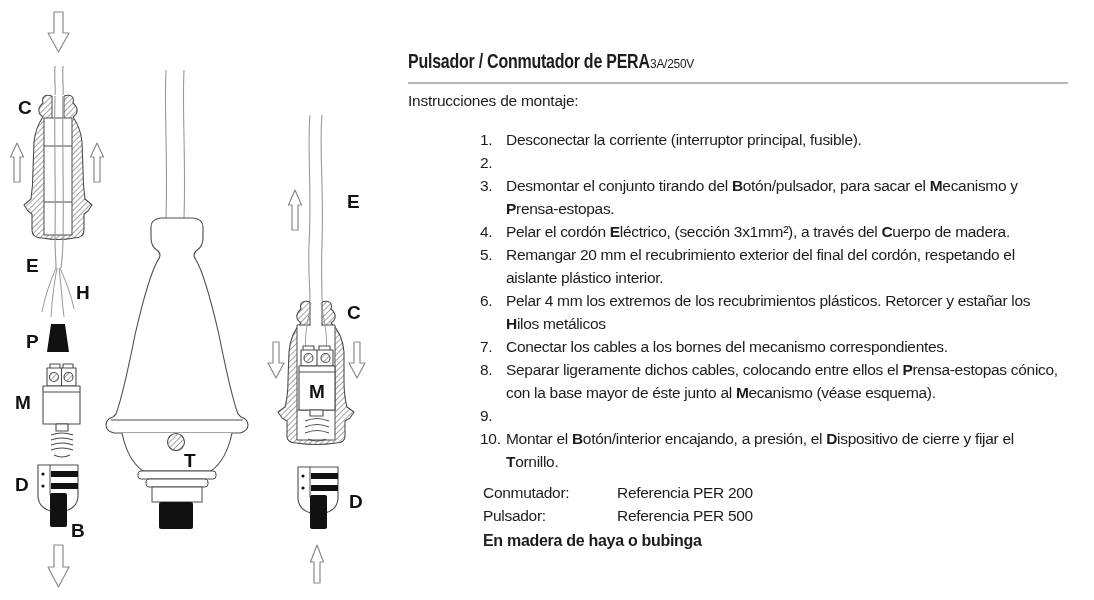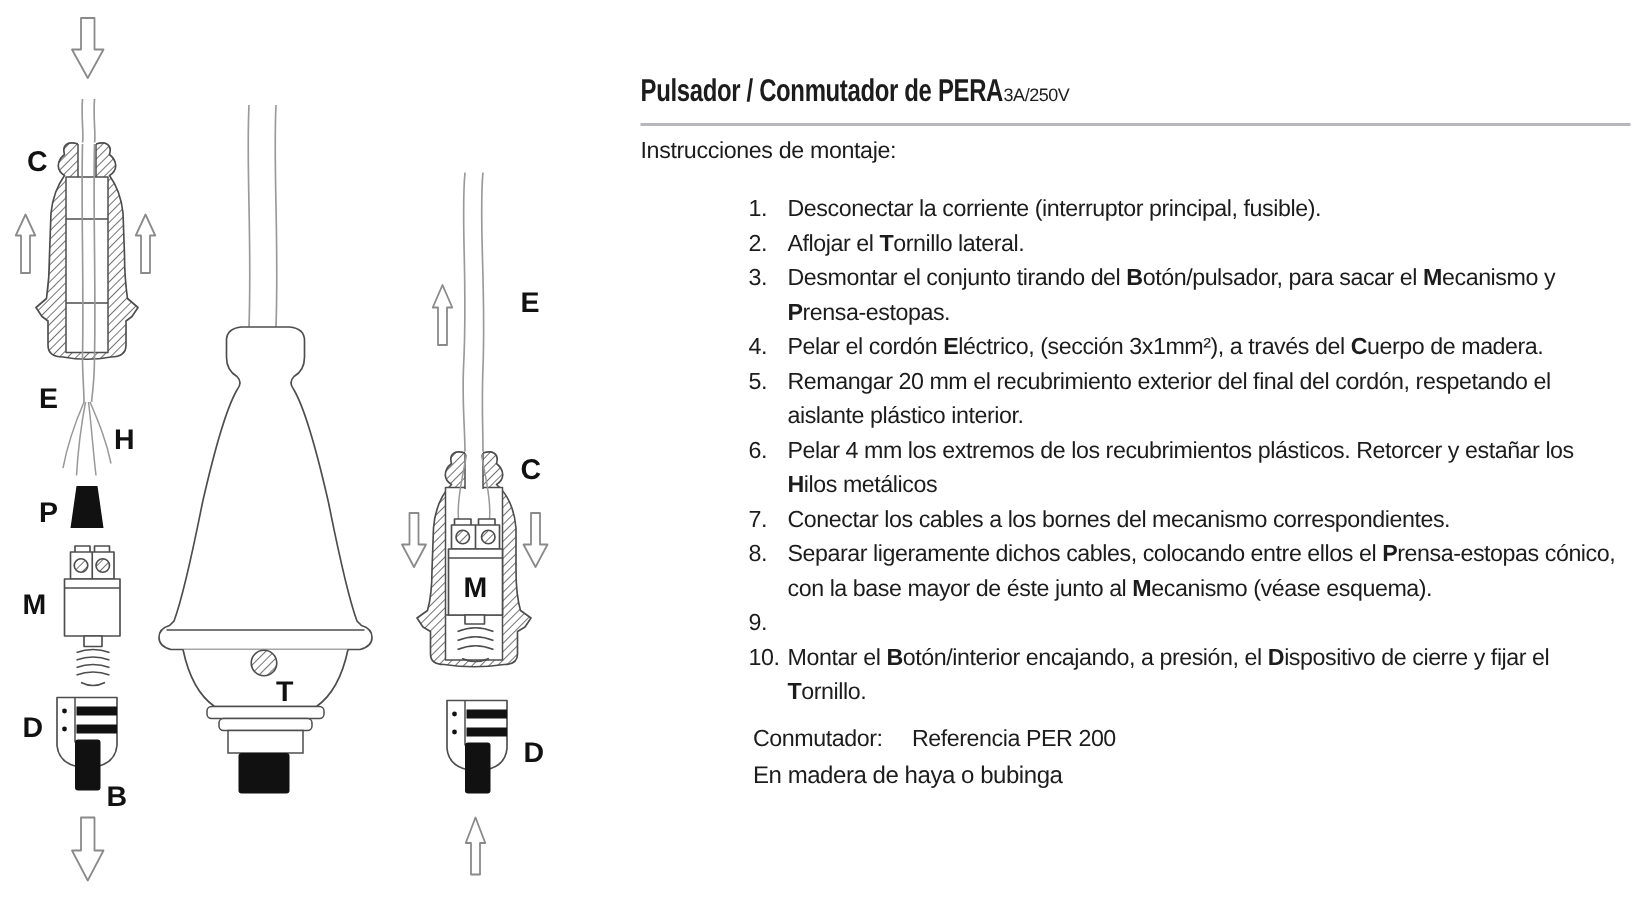--- a/index.html
+++ b/index.html
@@ -1,33 +1,33 @@
 <!DOCTYPE html>
 <html><head>
 <meta charset="utf-8">
 <style>
   html,body{margin:0;padding:0;background:#ffffff;}
   .page{position:relative;width:1094px;height:600px;background:#fff;overflow:hidden;
         font-family:"Liberation Sans",sans-serif;color:#1c1c1c;}
   svg{position:absolute;left:0;top:0;}
-  .content{position:absolute;left:427px;top:0;width:662px;}
+  .content{position:absolute;left:408px;top:0;width:662px;}
   .title-row{margin-top:49px;display:flex;align-items:baseline;white-space:nowrap;}
   .title{font-size:21px;font-weight:bold;letter-spacing:-0.3px;display:inline-block;
          transform:scaleX(0.76);transform-origin:0 70%;margin-right:-76px;}
   .rating{font-size:12px;letter-spacing:-0.3px;}
   .rule{margin-top:9px;width:660px;height:2px;background:#b6b6bc;}
   .heading{margin-top:8px;font-size:15.5px;letter-spacing:-0.25px;}
   .ilist{margin-top:18px;}
   .li{display:flex;font-size:15.5px;line-height:23px;letter-spacing:-0.3px;}
   .num{flex:none;margin-left:72px;width:26px;}
   .txt{width:556px;}
   .refs{margin-top:8px;}
-  .ref-row{display:flex;font-size:15.5px;line-height:23px;letter-spacing:-0.3px;}
+  .ref-row{display:flex;font-size:15.5px;line-height:23px;letter-spacing:-0.3px;gap:28px;}
   .ref-label{flex:none;margin-left:75px;width:106px;}
-  .footer{margin-top:5px;margin-left:75px;font-size:16px;font-weight:normal;
+  .footer{margin-top:5px;margin-left:75px;font-size:16px;font-weight:bold;
           letter-spacing:-0.3px;}
   b{font-weight:bold;}
   text{font-family:"Liberation Sans",sans-serif;font-weight:bold;fill:#111;}
 </style>
 </head>
 <body>
 
 <div class="page">
 
 <svg width="420" height="600" viewBox="0 0 420 600">
@@ -163,21 +163,20 @@
   </div>
   <div class="rule"></div>
   <div class="heading">Instrucciones de montaje:</div>
   <div class="ilist">
         <div class="li">
           <span class="num">1.</span>
           <span class="txt"><span>Desconectar la corriente (interruptor principal, fusible).</span></span>
         </div>
         <div class="li">
           <span class="num">2.</span>
-          <span class="txt"><span>Aflojar el </span><b>T</b><span>ornillo lateral.</span></span>
         </div>
         <div class="li">
           <span class="num">3.</span>
           <span class="txt"><span>Desmontar el conjunto tirando del </span><b>B</b><span>otón/pulsador, para sacar el </span><b>M</b><span>ecanismo y </span><b>P</b><span>rensa-estopas.</span></span>
         </div>
         <div class="li">
           <span class="num">4.</span>
           <span class="txt"><span>Pelar el cordón </span><b>E</b><span>léctrico, (sección 3x1mm²), a través del </span><b>C</b><span>uerpo de madera.</span></span>
         </div>
         <div class="li">
@@ -202,17 +201,21 @@
         <div class="li">
           <span class="num">10.</span>
           <span class="txt"><span>Montar el </span><b>B</b><span>otón/interior encajando, a presión, el </span><b>D</b><span>ispositivo de cierre y fijar el </span><b>T</b><span>ornillo.</span></span>
         </div>
       </div>
   <div class="refs">
         <div class="ref-row">
           <span class="ref-label">Conmutador:</span>
           <span>Referencia PER 200</span>
         </div>
+        <div class="ref-row">
+          <span class="ref-label">Pulsador:</span>
+          <span>Referencia PER 500</span>
+        </div>
       </div>
   <div class="footer">En madera de haya o bubinga</div>
 </div>
 
 </div>
 
 </body></html>

